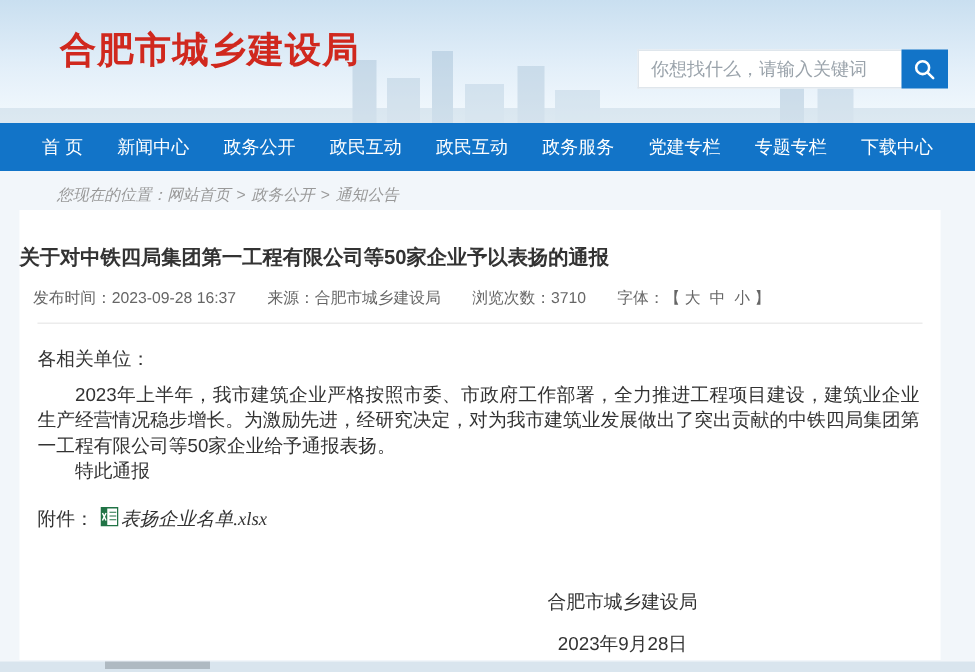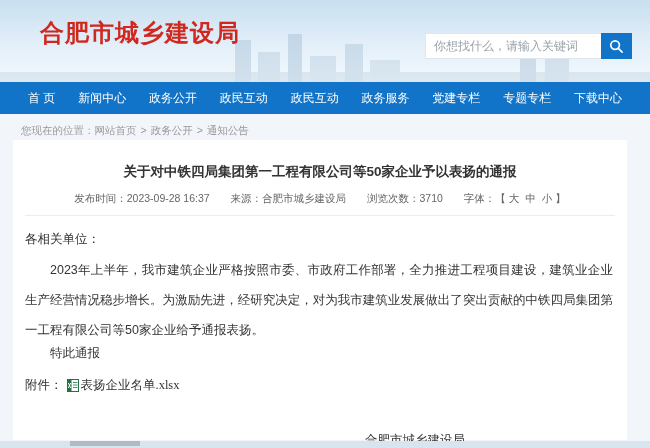--- a/index.html
+++ b/index.html
@@ -52,50 +52,50 @@
   .nav {
     height:26px; background:#1274c8; display:flex; align-items:center;
     justify-content:space-between; padding:16px 28px;
   }
   .nav a {
     color:#fff; font-size:12px; text-decoration:none; white-space:nowrap; cursor:pointer;
   }
 
   
   .breadcrumb {
-    height:33px; line-height:33px; padding-left:21px;
-    font-size:10.5px; color:#999;
+    height:33px; line-height:33px; padding-left:38px;
+    font-size:10.5px; color:#999;font-style:italic;
   }
   .breadcrumb a { color:#999; text-decoration:none; cursor:pointer; }
   .crumb-sep { margin:0 4px; }
 
   
   .card {
     position:absolute; left:13px; top:140px; width:614px; height:300px;
     background:#fff;
   }
   .article-title {
-    padding-top:23px; text-align:center; font-size:13.5px; font-weight:bold; color:#333;
+    padding-top:23px; font-size:13.5px; font-weight:bold; color:#333;
   }
   .article-meta {
-    margin-top:11px; text-align:center; font-size:10.5px; color:#666;
+    margin-top:11px; text-align:left; font-size:10.5px; color:#666;
   }
   .article-meta .m-item { margin:0 9px; }
   .font-size-btn { cursor:pointer; margin:0 3px; }
   .divider { border-top:1px solid #ececec; margin:9px 12px 0 12px; }
   .article-body {
     padding:0 14px 0 12px; font-size:12.5px; color:#333; text-align:justify;
   }
   .salutation { margin-top:15px; }
-  .para { margin-top:7px; line-height:30px; text-indent:2em; }
+  .para { margin-top:7px; line-height:17px; text-indent:2em; }
   .para-short { text-indent:2em; }
-  .attachment { margin-top:15px; display:flex; align-items:center; }
+  .attachment { margin-top:15px; display:flex; }
   .attachment .file-link {
     font-family:"Liberation Serif","DejaVu Serif",serif; color:#333;
-    text-decoration:none; cursor:pointer; margin-left:2px;
+    text-decoration:none; cursor:pointer; margin-left:2px;font-style:italic;
   }
   .excel-ic { margin-left:4px; display:inline-block; }
   .signature { float:right; margin-right:148px; margin-top:32px; text-align:center; }
   .signature div { line-height:28px; font-size:12.5px; color:#333; }
 
   
   .footer-strip {
     position:absolute; left:0; right:0; bottom:0; height:7px; background:#d9e5ee;
   }
   .footer-strip .dark-bit {

